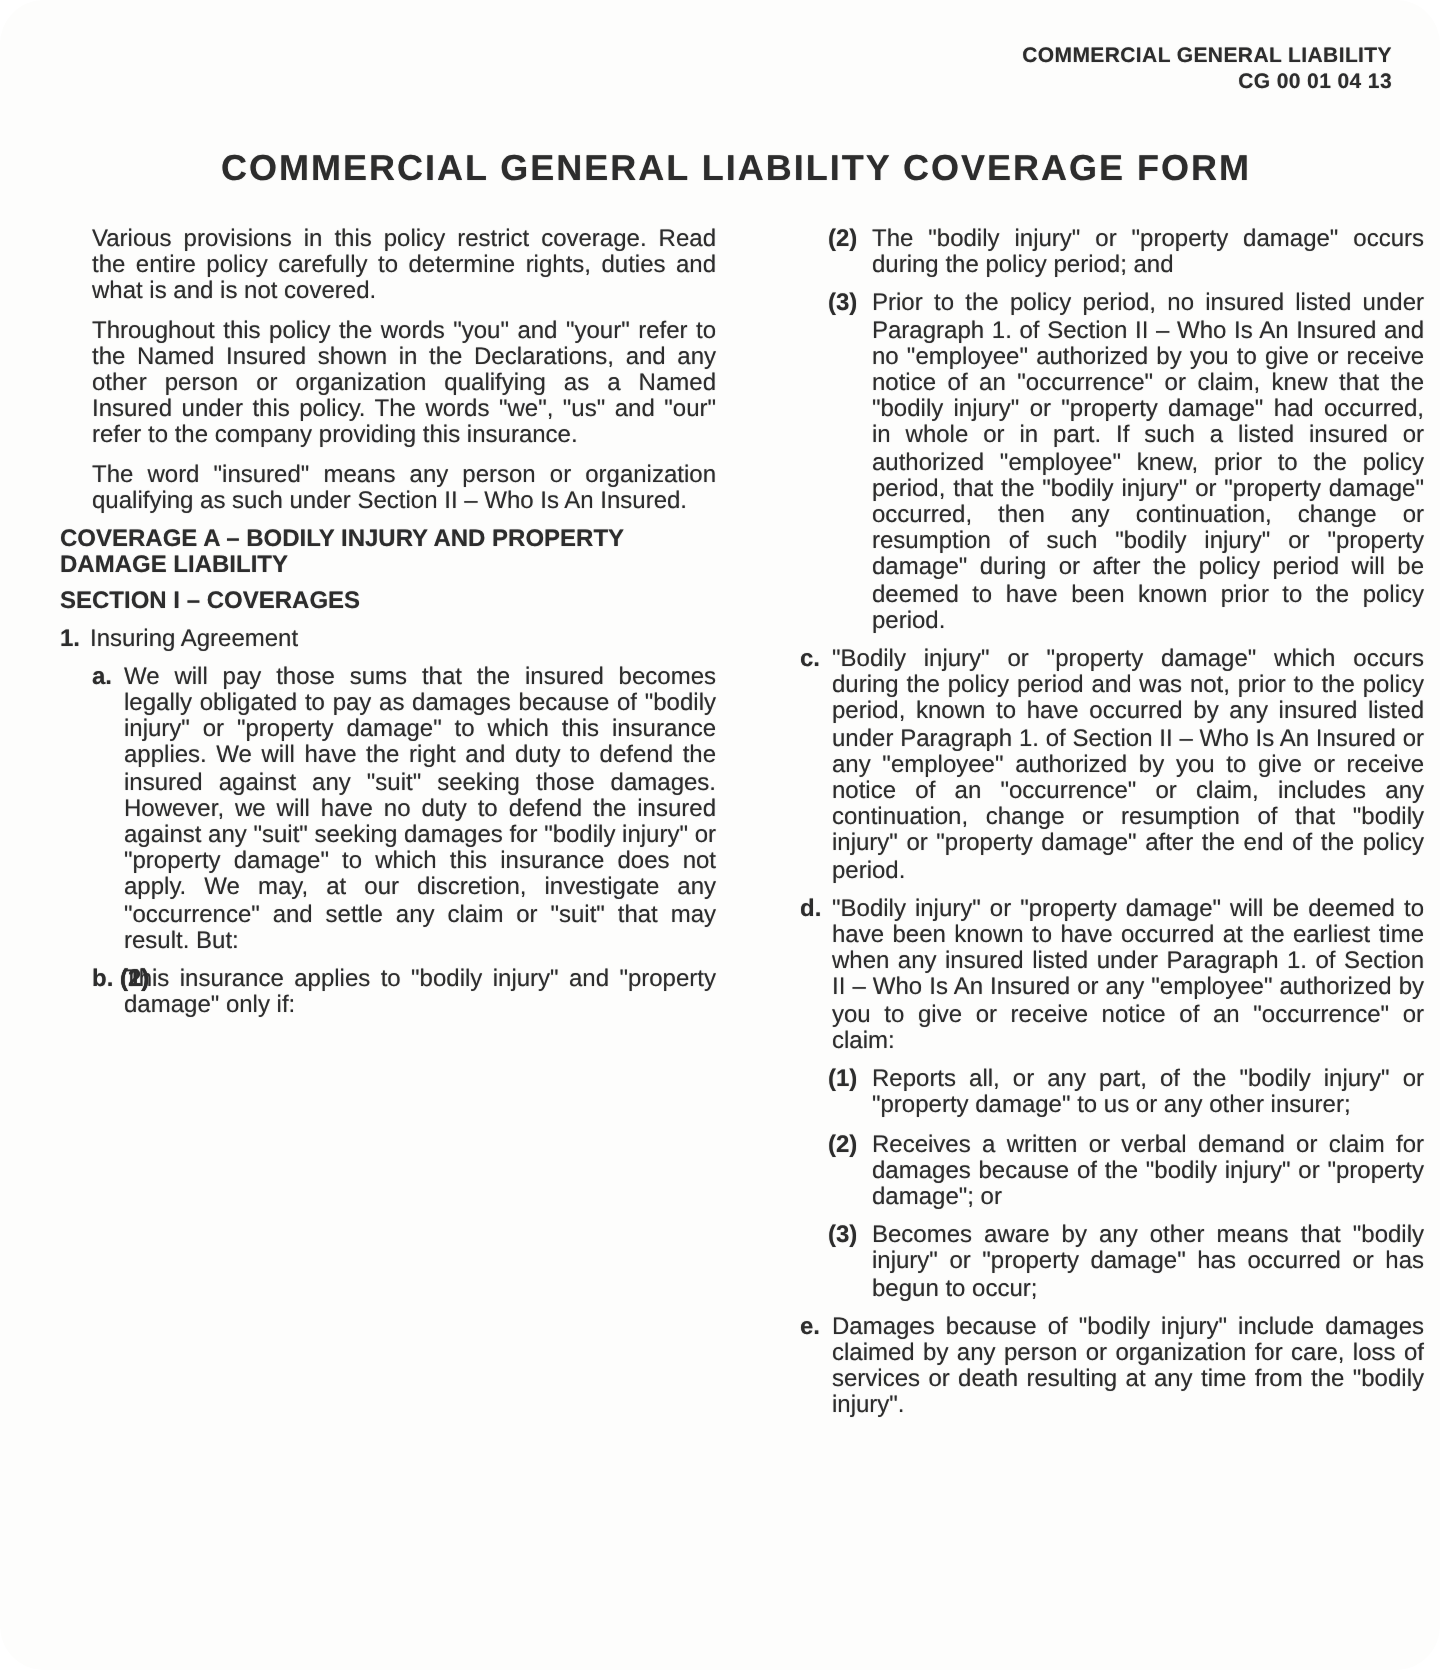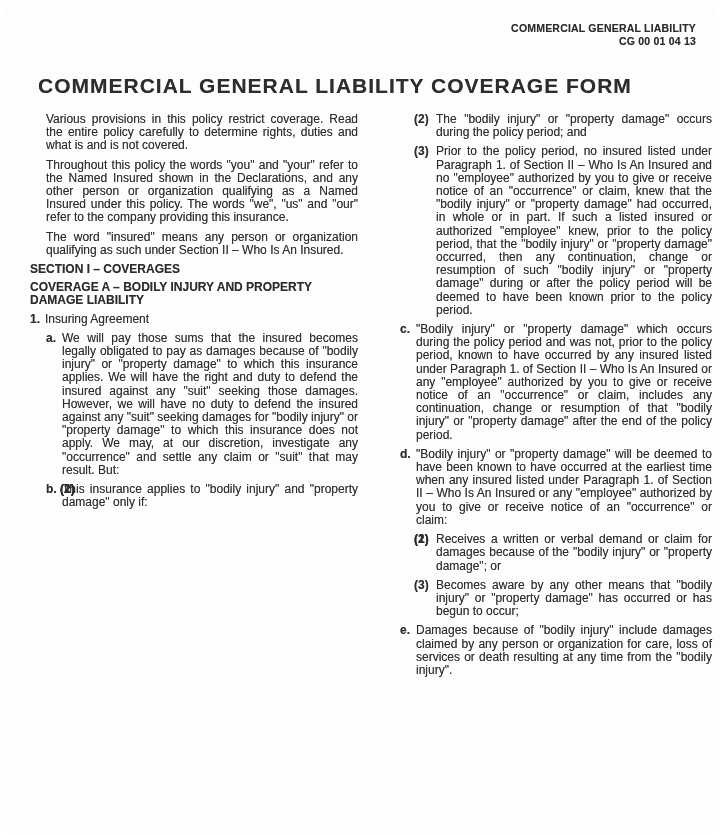--- a/index.html
+++ b/index.html
@@ -13,22 +13,23 @@
     text-shadow:0 0 .5px rgba(60,60,60,.55);
     border-radius:22px;
   }
   .doc-header{
     position:absolute;top:22px;right:24px;
     text-align:right;font-size:10.5px;font-weight:bold;line-height:12.5px;
     letter-spacing:.2px;
   }
   .doc-title{
     position:absolute;top:74px;left:38px;width:660px;
-    font-size:21px;font-weight:bold;letter-spacing:1px;
+    font-size:18px;font-weight:bold;letter-spacing:1px;
     white-space:nowrap;
+    text-align:center;
   }
   .col{
     position:absolute;top:113px;width:328px;
     font-size:12px;line-height:13.2px;
     text-align:justify;
   }
   .col-left{left:30px;}
   .col-right{left:384px;}
   .p{margin:0 0 6px 16px;}
   .h{font-weight:bold;text-align:left;margin:2px 0 5px 0;}
@@ -49,22 +50,22 @@
     <div>COMMERCIAL GENERAL LIABILITY</div>
     <div>CG 00 01 04 13</div>
   </div>
 
   <div class="doc-title">COMMERCIAL GENERAL LIABILITY COVERAGE FORM</div>
 
   <div class="col col-left">
     <p class="p">Various provisions in this policy restrict coverage. Read the entire policy carefully to determine rights, duties and what is and is not covered.</p>
     <p class="p">Throughout this policy the words "you" and "your" refer to the Named Insured shown in the Declarations, and any other person or organization qualifying as a Named Insured under this policy. The words "we", "us" and "our" refer to the company providing this insurance.</p>
     <p class="p">The word "insured" means any person or organization qualifying as such under Section II – Who Is An Insured.</p>
+    <p class="h">COVERAGE A – BODILY INJURY AND PROPERTY DAMAGE LIABILITY</p>
     <p class="h">SECTION I – COVERAGES</p>
-    <p class="h">COVERAGE A – BODILY INJURY AND PROPERTY DAMAGE LIABILITY</p>
     <div class="li lv-num">
       <span class="mk">1.</span>
       <span class="bold">Insuring Agreement</span>
     </div>
     <div class="li lv-letter">
       <span class="mk">a.</span>
       <span>We will pay those sums that the insured becomes legally obligated to pay as damages because of "bodily injury" or "property damage" to which this insurance applies. We will have the right and duty to defend the insured against any "suit" seeking those damages. However, we will have no duty to defend the insured against any "suit" seeking damages for "bodily injury" or "property damage" to which this insurance does not apply. We may, at our discretion, investigate any "occurrence" and settle any claim or "suit" that may result. But:</span>
     </div>
     <div class="li lv-paren">
       <span class="mk">(1)</span>
@@ -90,20 +91,21 @@
     <div class="li lv-letter">
       <span class="mk">c.</span>
       <span>"Bodily injury" or "property damage" which occurs during the policy period and was not, prior to the policy period, known to have occurred by any insured listed under Paragraph 1. of Section II – Who Is An Insured or any "employee" authorized by you to give or receive notice of an "occurrence" or claim, includes any continuation, change or resumption of that "bodily injury" or "property damage" after the end of the policy period.</span>
     </div>
     <div class="li lv-letter">
       <span class="mk">d.</span>
       <span>"Bodily injury" or "property damage" will be deemed to have been known to have occurred at the earliest time when any insured listed under Paragraph 1. of Section II – Who Is An Insured or any "employee" authorized by you to give or receive notice of an "occurrence" or claim:</span>
     </div>
     <div class="li lv-paren">
       <span class="mk">(1)</span>
+      <span>Reports all, or any part, of the "bodily injury" or "property damage" to us or any other insurer;</span>
     </div>
     <div class="li lv-paren">
       <span class="mk">(2)</span>
       <span>Receives a written or verbal demand or claim for damages because of the "bodily injury" or "property damage"; or</span>
     </div>
     <div class="li lv-paren">
       <span class="mk">(3)</span>
       <span>Becomes aware by any other means that "bodily injury" or "property damage" has occurred or has begun to occur;</span>
     </div>
     <div class="li lv-letter">

